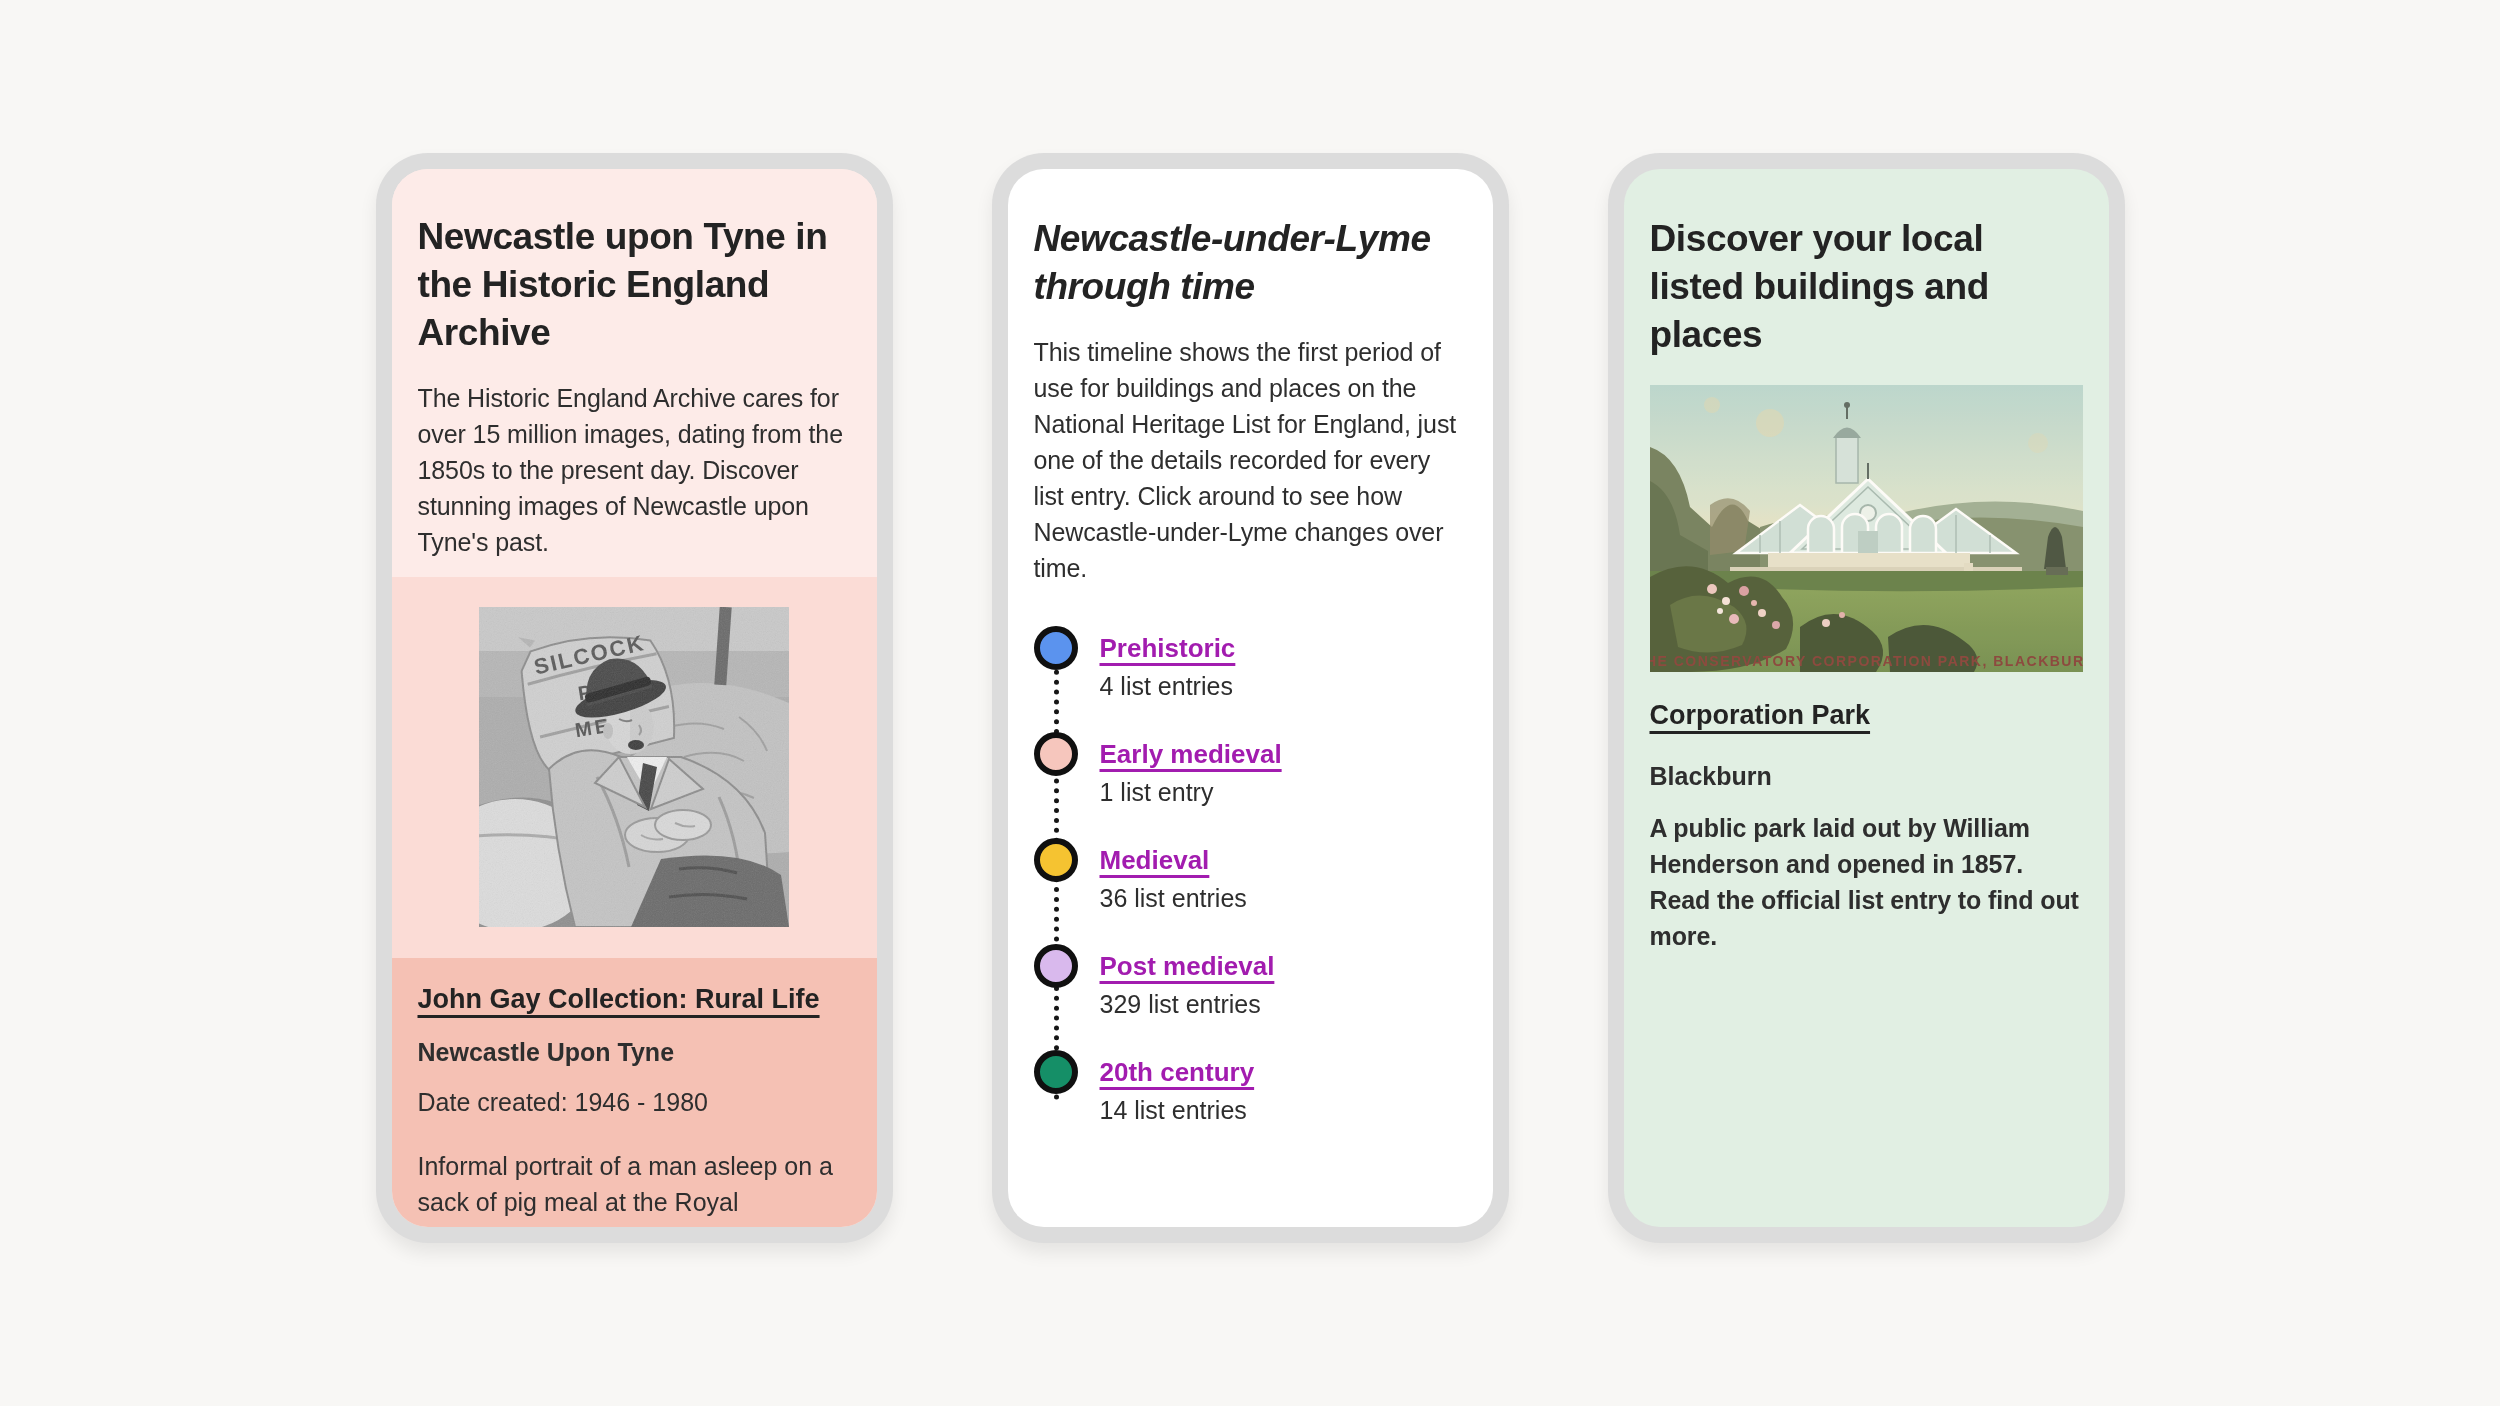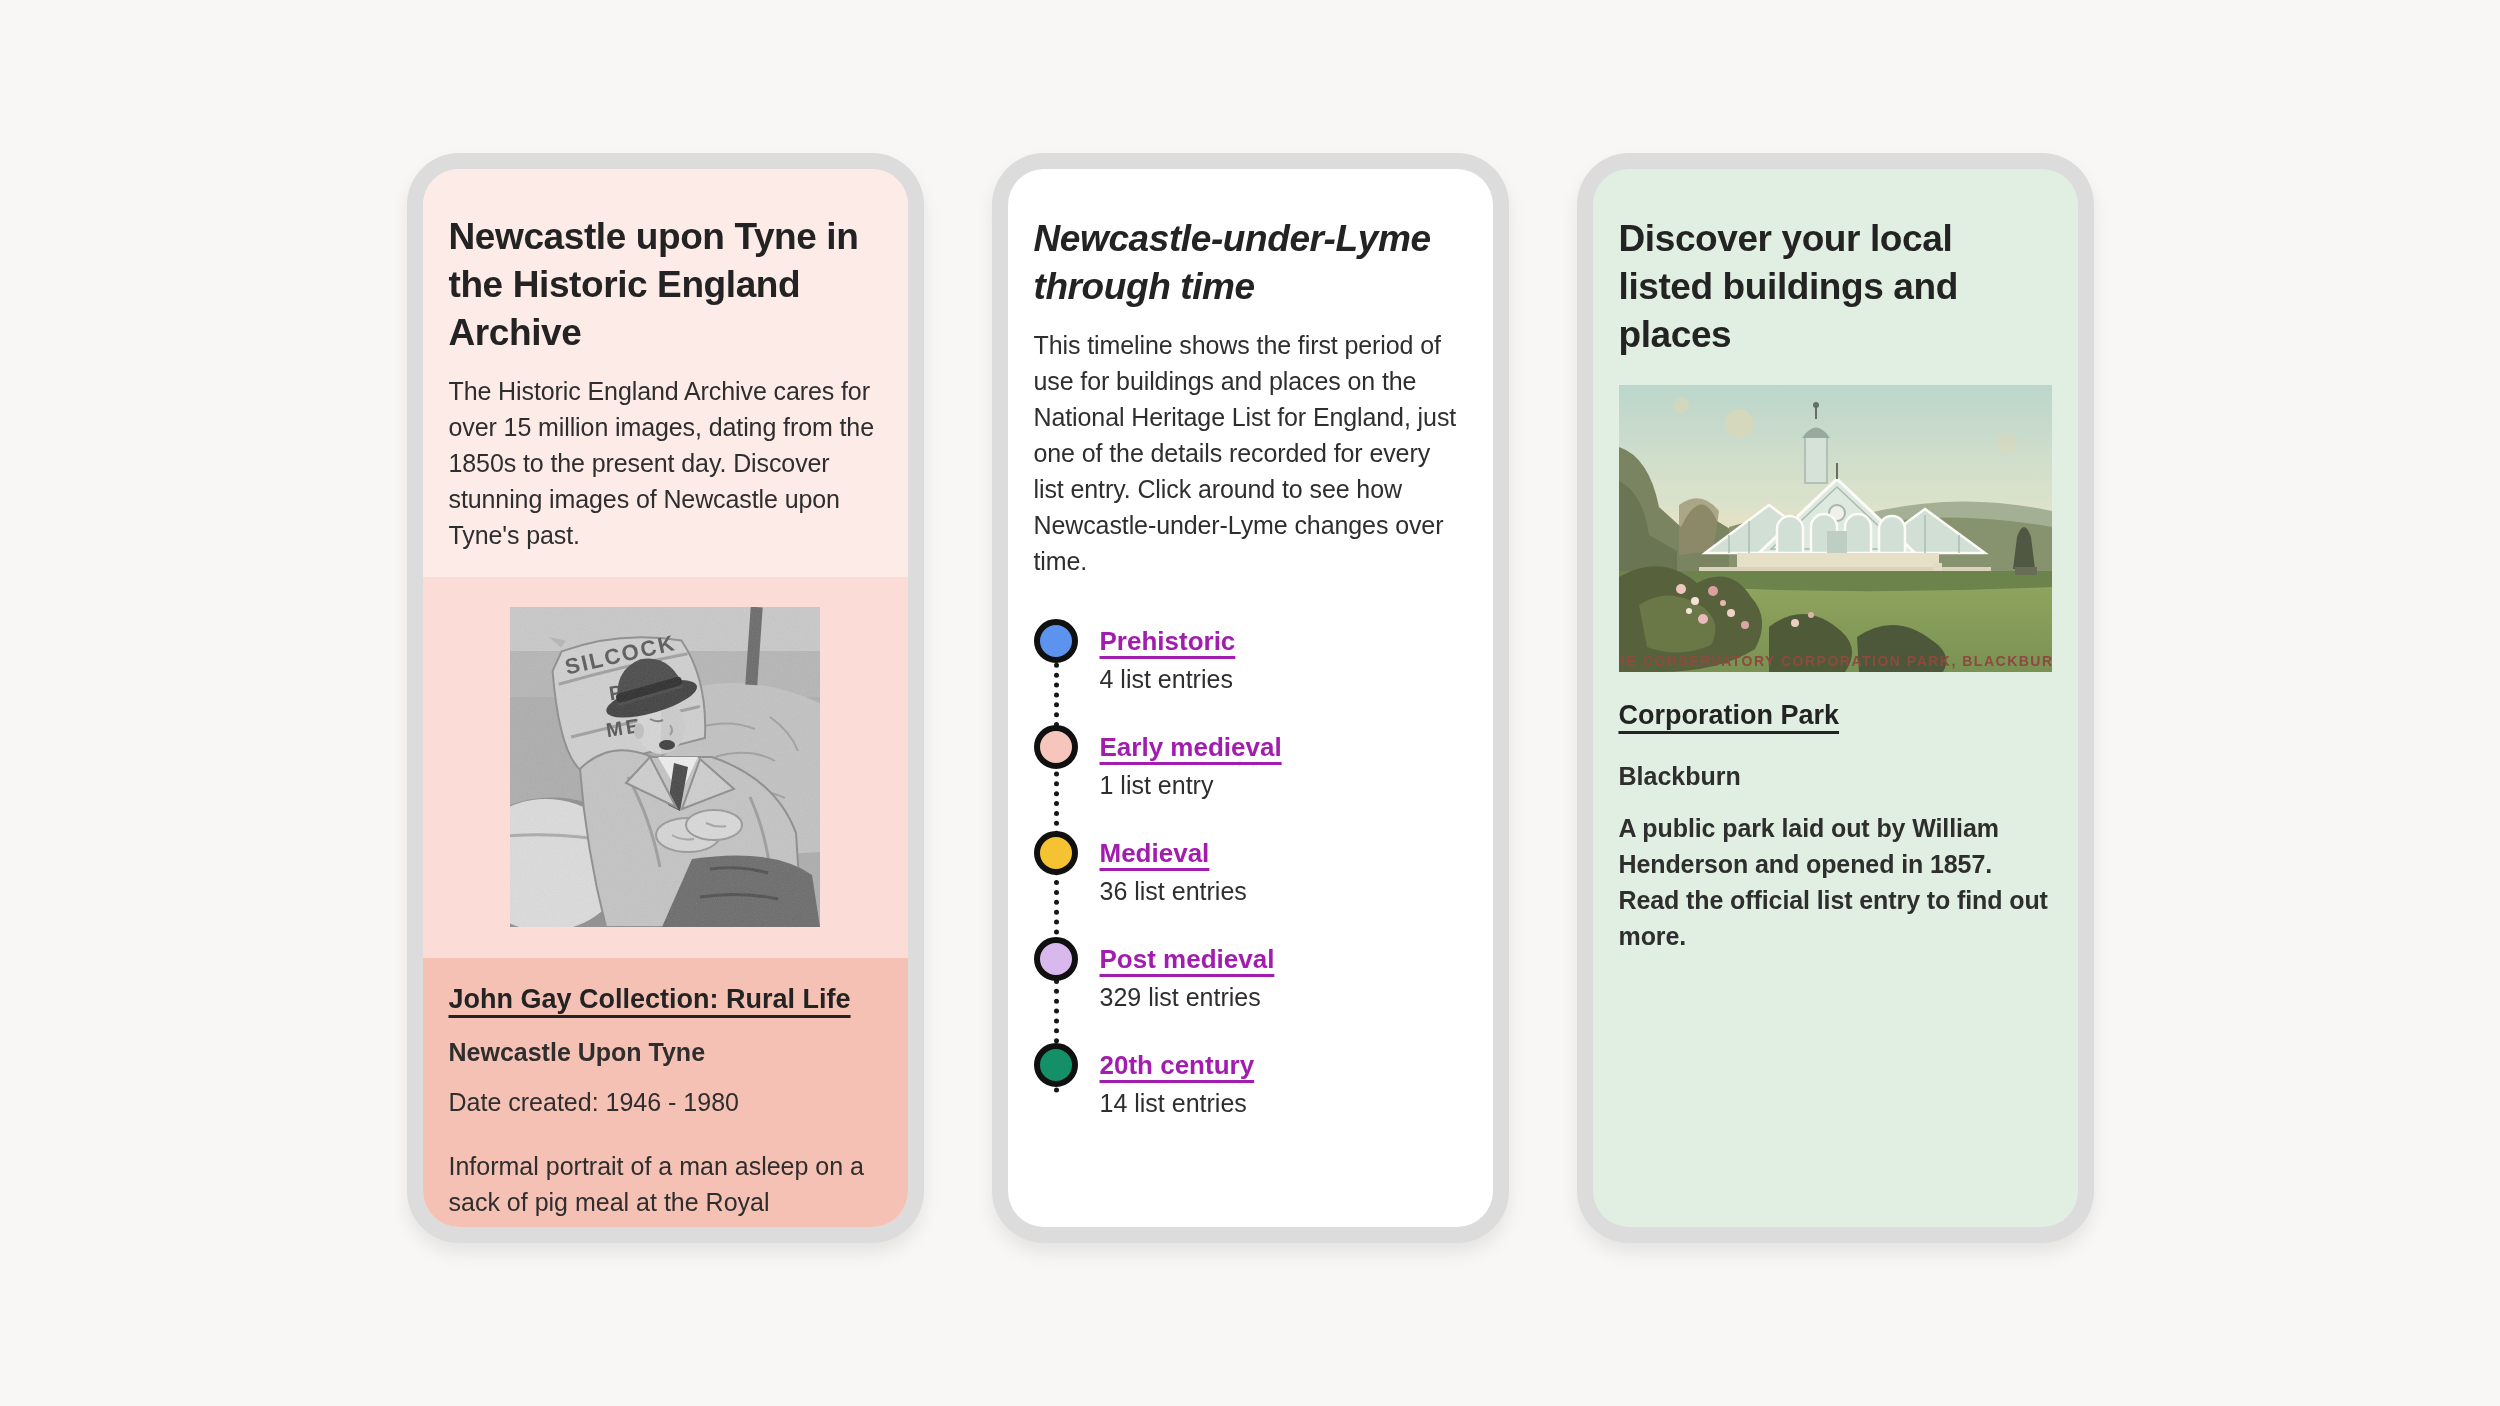--- a/index.html
+++ b/index.html
@@ -6,21 +6,21 @@
   html,body { width:2500px; height:1406px; }
   body {
     background:#f8f7f5;
     font-family:"Liberation Sans","DejaVu Sans",sans-serif;
     color:#2e2e2e;
     overflow:hidden;
   }
   .stage {
     width:2500px; height:1256px;
     display:flex; justify-content:center; align-items:flex-start;
-    padding-top:153px; gap:68px;
+    padding-top:153px; gap:99px;
   }
   .device {
     width:517px; height:1090px;
     background:#dcdcdc;
     border-radius:52px;
     padding:16px;
     box-shadow:0 10px 18px rgba(0,0,0,0.08);
     flex:none;
   }
   .screen {
@@ -30,21 +30,21 @@
     background:#ffffff;
     position:relative;
   }
   .card-title {
     font-weight:700; font-size:37px; line-height:48px;
     color:#232323; letter-spacing:-0.4px; max-width:436px;
   }
   .title-narrow { max-width:408px;font-style:italic; }
   .body-text {
     font-size:25px; line-height:36px; color:#2e2e2e; letter-spacing:-0.1px;
-    margin-top:16px; max-width:436px;
+    margin-top:23px; max-width:436px;
   }
   a { color:#232323; }
   .link-lg {
     display:inline-block;
     font-size:27px; font-weight:700; color:#232323;
     text-decoration:underline; text-decoration-thickness:2.5px; text-underline-offset:7px;
     line-height:38px;
   }
   
   .screen.archive { display:flex; flex-direction:column; background:#fdebe8; }

